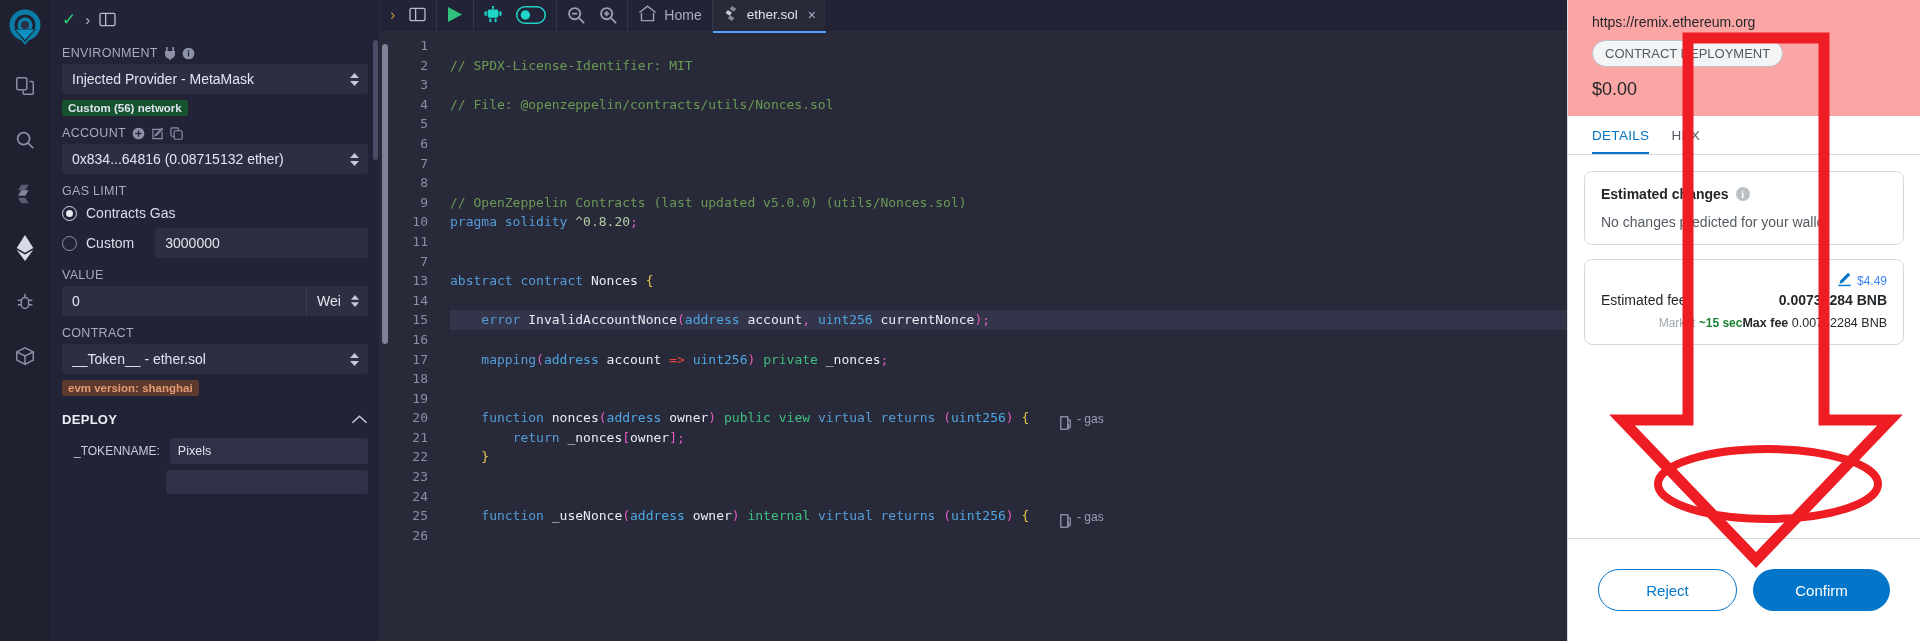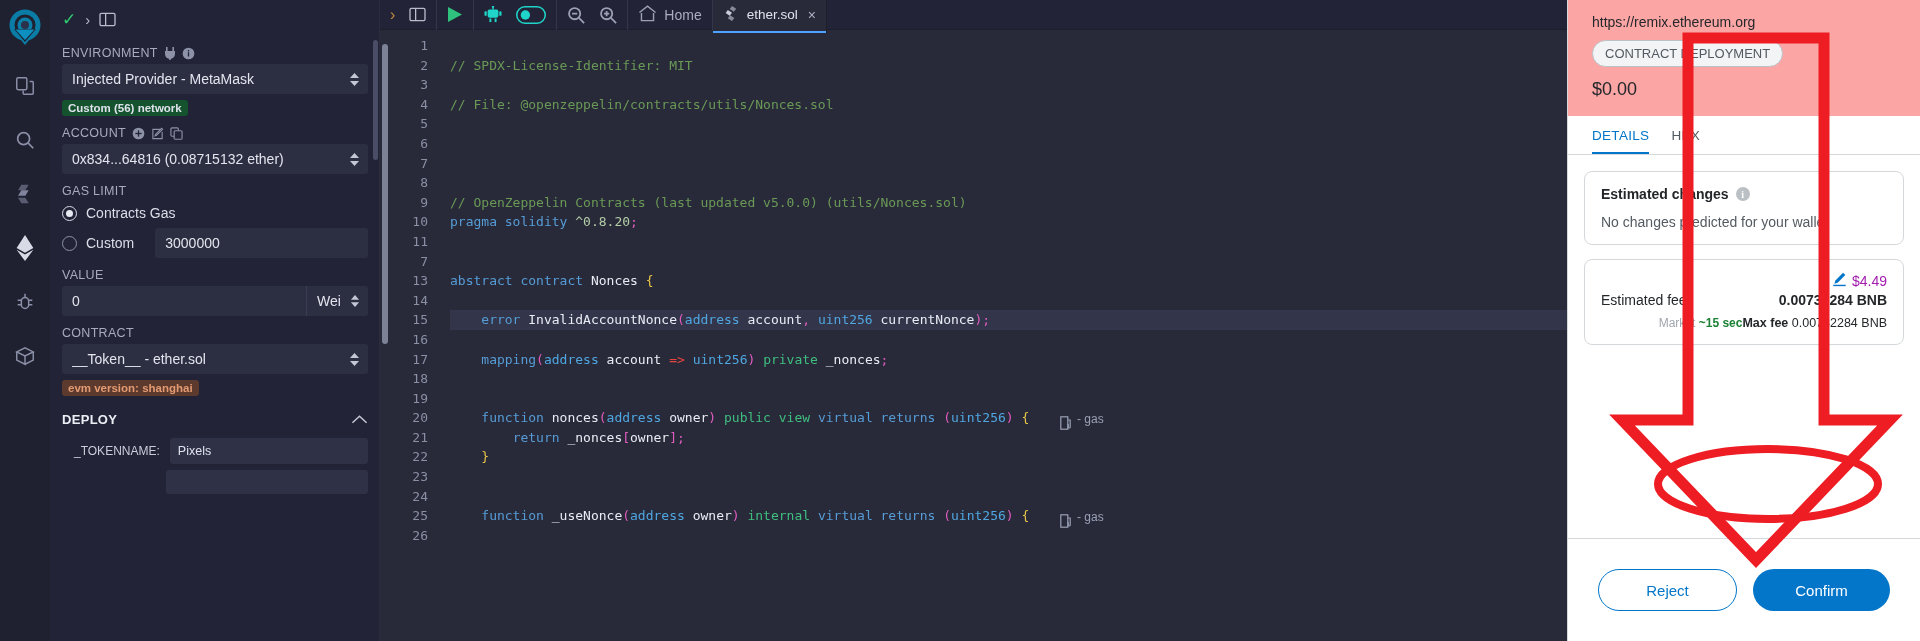--- a/index.html
+++ b/index.html
@@ -179,21 +179,21 @@
   .mm-card { border:1px solid #d6d9dc; border-radius:8px; padding:14px 16px; margin-bottom:14px; }
   .mm-card-h { font-size:14px; font-weight:bold; color:#24272a; display:flex; align-items:center; gap:7px; }
   .mm-card-p { font-size:14px; color:#535a61; margin-top:12px; }
   .info-i {
     width:14px; height:14px; border-radius:50%; background:#bbc0c5; color:#fff;
     font-size:10px; display:inline-flex; align-items:center; justify-content:center;
     font-weight:bold; font-family:"Liberation Serif", serif; cursor:pointer;
   }
   .fee-top { display:flex; justify-content:flex-end; align-items:center; gap:6px; }
   .fee-edit { color:#0376c9; font-size:13px; display:flex; align-items:center; gap:5px; cursor:pointer; }
-  .fee-usd { font-size:14px; color:#a21caf; }
+  .fee-usd { font-size:12px; color:#3b82f6; }
   .fee-mid { display:flex; justify-content:space-between; align-items:flex-end; margin-top:2px; }
   .fee-label { font-size:14px; color:#24272a; }
   .fee-val { font-size:14px; font-weight:bold; color:#24272a; }
   .fee-bot { display:flex; justify-content:flex-end; align-items:center; margin-top:8px; }
   .fee-market { font-size:12px; color:#9fa6ae; }
   .fee-market .sec { color:#1c8234; font-weight:bold; }
   .fee-max { font-size:12.5px; color:#24272a; }
   .fee-max b { font-weight:bold; }
   .mm-footer {
     border-top:1px solid #d6d9dc; padding:30px; display:flex; gap:16px; background:#fff;

